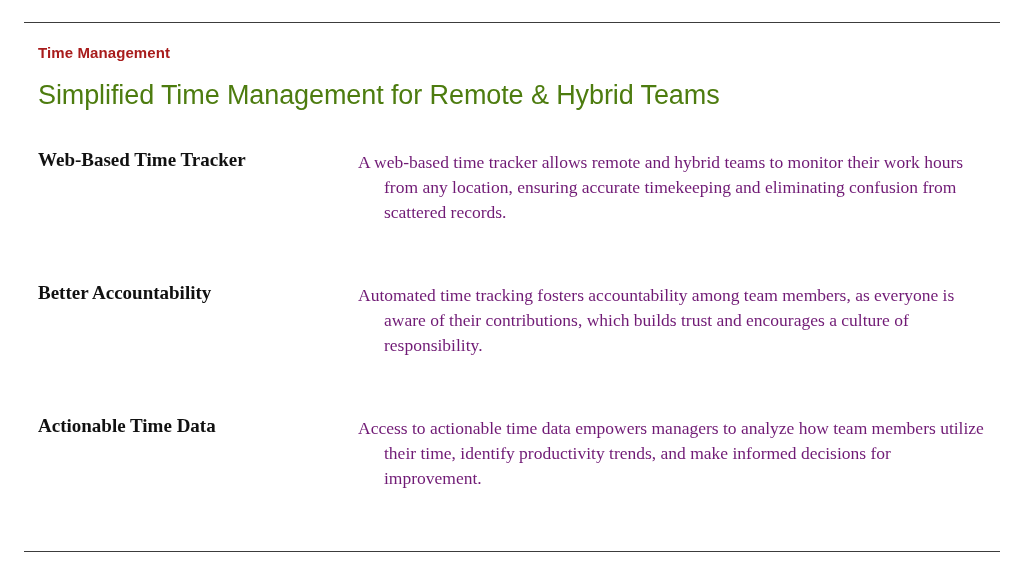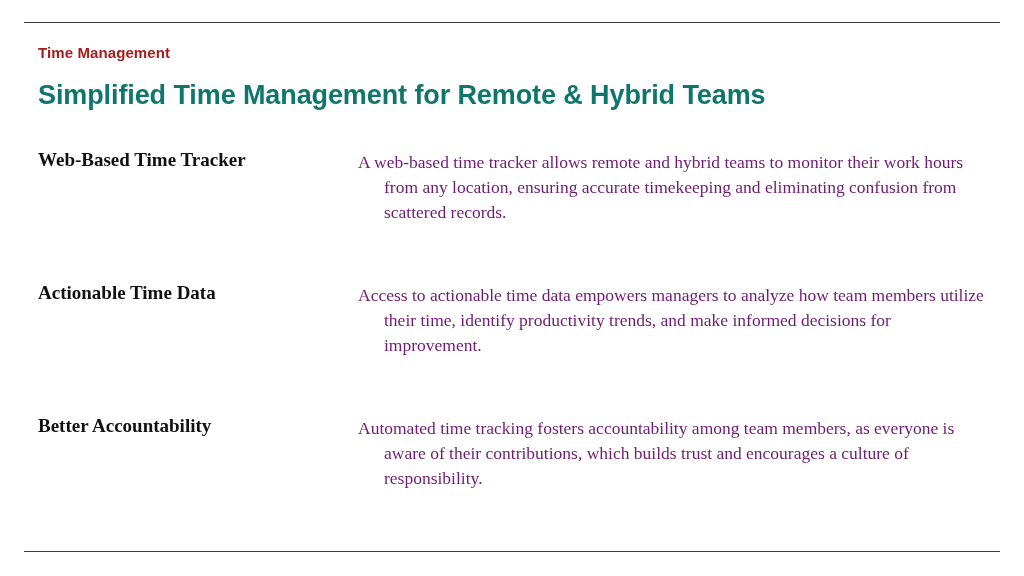--- a/index.html
+++ b/index.html
@@ -40,22 +40,22 @@
     color: #b01m;
     color: #a81c1c;
     letter-spacing: 0.1px;
   }
   .title {
     position: absolute;
     left: 38px;
     top: 80px;
     font-family: "Liberation Sans", sans-serif;
     font-size: 27px;
-    font-weight: bold;
-    color: #0f766e;
+    font-weight: normal;
+    color: #4d7c0f;
     letter-spacing: -0.1px;
   }
 
   .rows {
     position: absolute;
     left: 0;
     top: 142px;
     width: 1024px;
   }
   .row {
@@ -104,30 +104,30 @@
   <div class="rows">
 
     <div class="row">
       <div class="row-heading">Web-Based Time Tracker</div>
       <div class="row-body">
           <span class="hang">A web-based time tracker allows remote and hybrid teams to monitor their work hours from any location, ensuring accurate timekeeping and eliminating confusion from scattered records.</span>
         </div>
     </div>
 
     <div class="row">
-      <div class="row-heading">Actionable Time Data</div>
+      <div class="row-heading">Better Accountability</div>
       <div class="row-body">
-          <span class="hang">Access to actionable time data empowers managers to analyze how team members utilize their time, identify productivity trends, and make informed decisions for improvement.</span>
+          <span class="hang">Automated time tracking fosters accountability among team members, as everyone is aware of their contributions, which builds trust and encourages a culture of responsibility.</span>
         </div>
     </div>
 
     <div class="row">
-      <div class="row-heading">Better Accountability</div>
+      <div class="row-heading">Actionable Time Data</div>
       <div class="row-body">
-          <span class="hang">Automated time tracking fosters accountability among team members, as everyone is aware of their contributions, which builds trust and encourages a culture of responsibility.</span>
+          <span class="hang">Access to actionable time data empowers managers to analyze how team members utilize their time, identify productivity trends, and make informed decisions for improvement.</span>
         </div>
     </div>
 
   </div>
 
   <div class="rule rule-bottom"></div>
 
 </div>
 
 </body></html>

